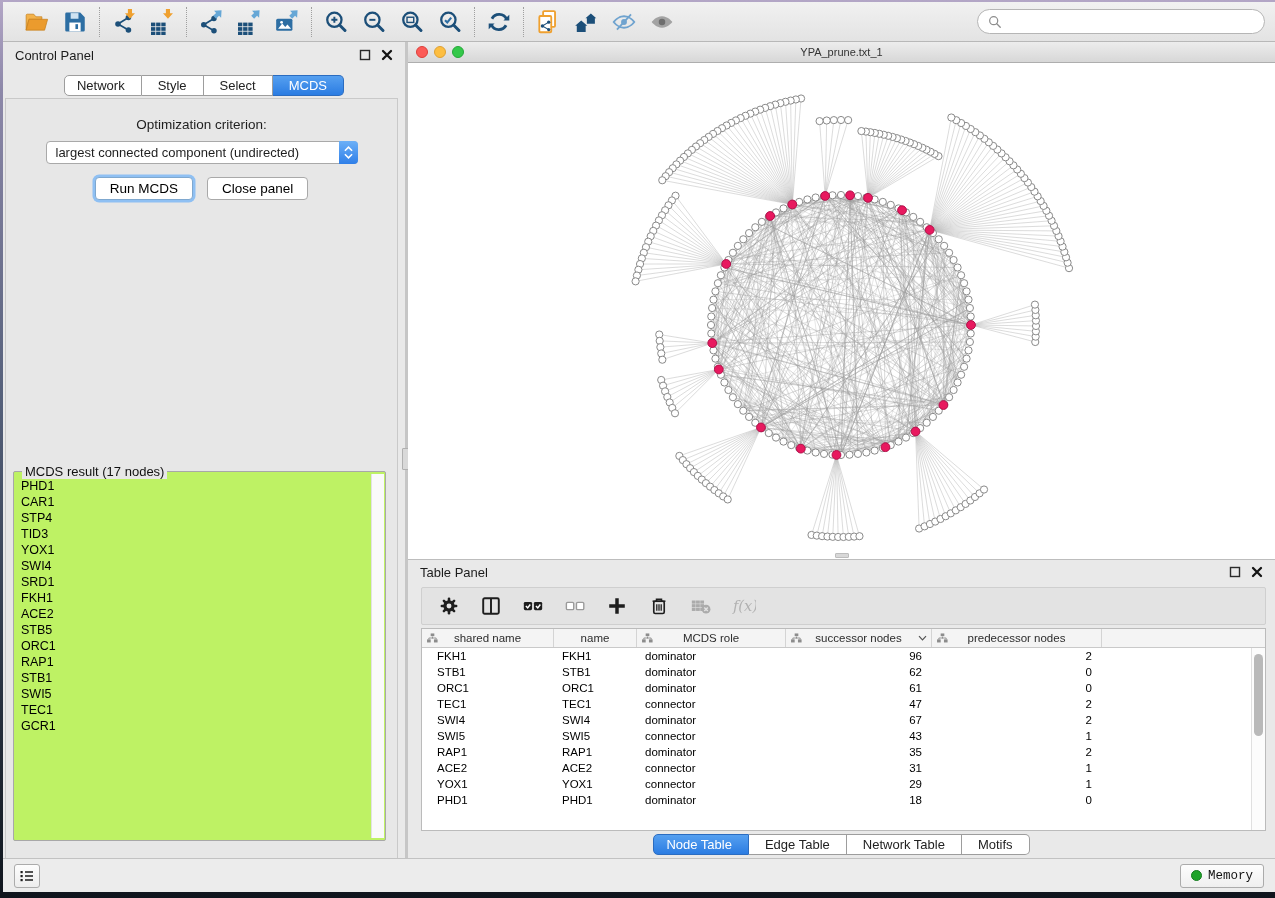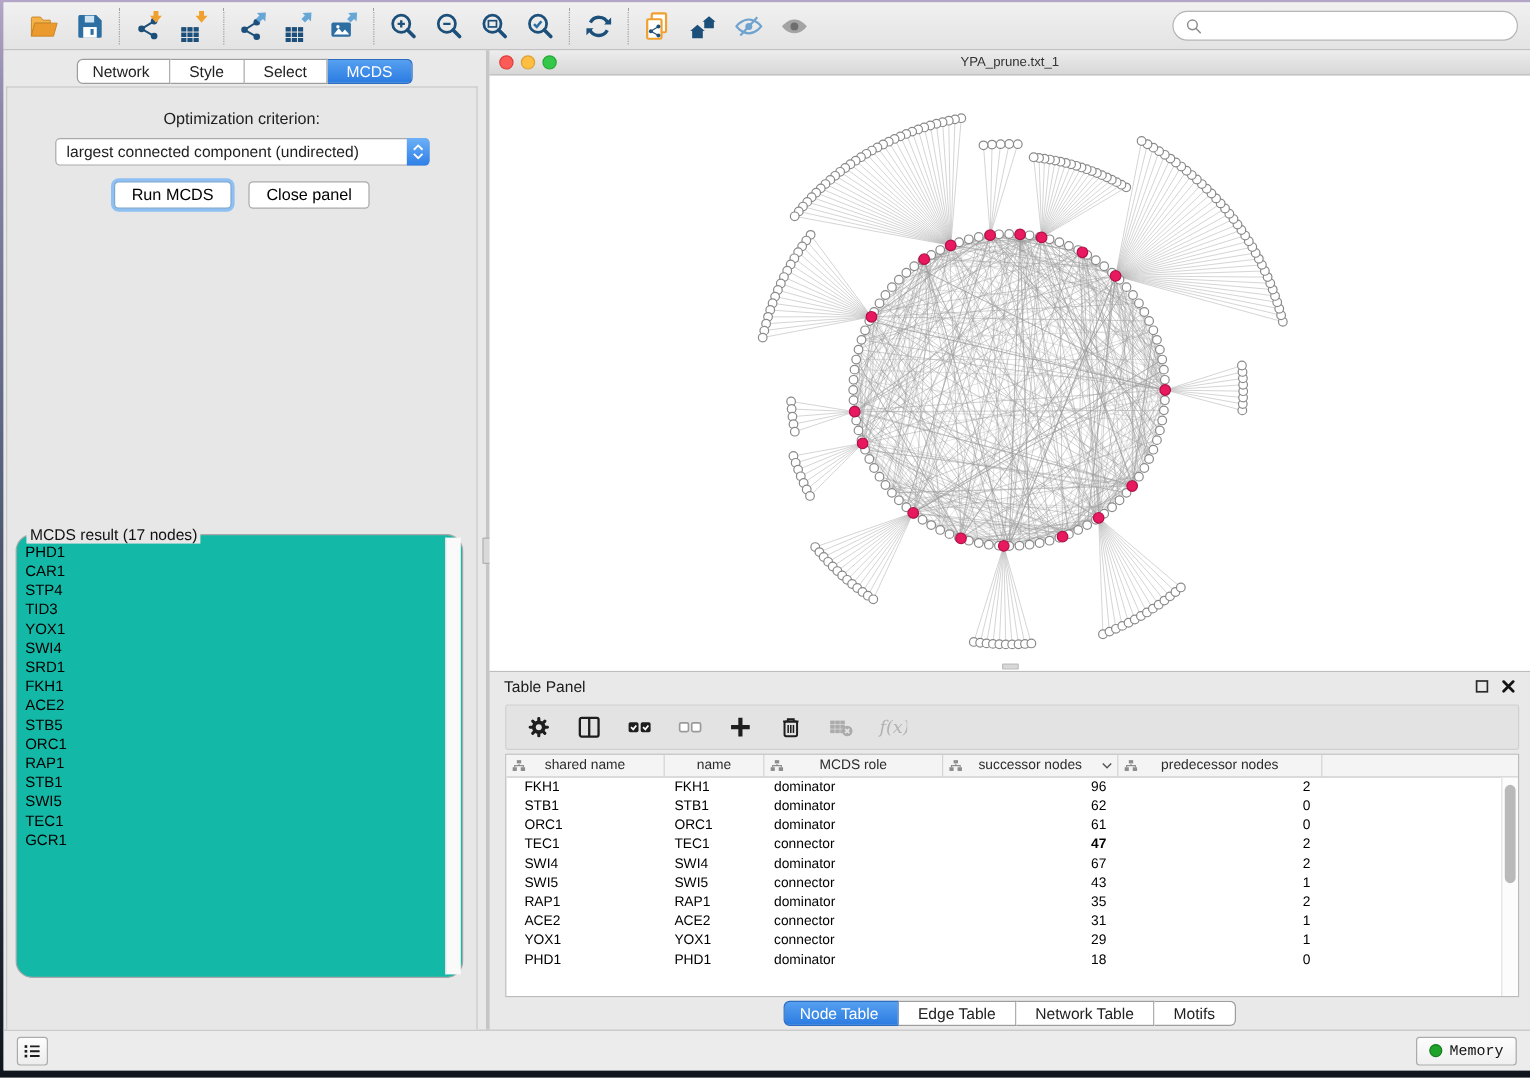--- a/index.html
+++ b/index.html
@@ -46,21 +46,21 @@
   .opt-select .val { flex:1; padding-left:9px; font-size:13px; white-space:nowrap; overflow:hidden; }
   .opt-stepper { width:19px; height:23px; margin-right:-1px; border-radius:0 4px 4px 0;
     background:linear-gradient(#6cb0f7,#2f7fe8); display:flex; flex-direction:column; align-items:center;
     justify-content:center; gap:1px; }
   .opt-stepper svg { width:9px; height:6px; }
   .btn-row { margin-top:13px; display:flex; gap:14px; }
   .btn { height:23px; padding:0 14px; background:#fff; border:1px solid #a9a9a9; border-radius:4px;
     font-size:13.5px; font-family:"Liberation Sans",sans-serif; }
   .btn.focusring { box-shadow:0 0 0 2.5px #8fc0f3; border-color:#7fa8cf; }
   .result-box { position:absolute; left:7px; right:11px; top:372px; height:370px;
-    border:1px solid #a8a8a8; border-radius:14px; background:#14b8a6; }
+    border:1px solid #a8a8a8; border-radius:2px; background:#bef264; }
   .result-legend { position:absolute; top:-8px; left:8px; background:#e7e7e7; padding:0 3px; font-size:13px; color:#111; }
   .result-list { position:absolute; inset:6px 15px 2px 2px; overflow:hidden; }
   .result-item { height:16px; line-height:16px; font-size:12.5px; padding-left:5px; color:#000; }
   .result-scroll { position:absolute; top:2px; right:1px; bottom:2px; width:13px; background:#fafafa; border-left:1px solid #e2e2e2; }
 
   
   .vsplit { width:3px; background:#c6c6c6; position:relative; flex:none; }
   .vsplit .grip { position:absolute; top:406px; left:-3px; width:9px; height:22px; background:#d9d9d9;
     border:1px solid #b0b0b0; border-radius:1px; }
 
@@ -297,20 +297,35 @@
         <circle cx="6.5" cy="6.5" r="4.6" fill="none" stroke="#8d8d8d" stroke-width="1.4"></circle>
         <path d="M10 10l4 4" stroke="#8d8d8d" stroke-width="1.5" stroke-linecap="round"></path>
       </svg>
       <input placeholder="" style="">
     </div>
   </div>
 
   <div class="mainrow">
 
     <div class="cpanel">
+      <div class="panel-title-row">
+        <span class="panel-title">Control Panel</span>
+        <span class="panel-wbtns">
+          <span class="wbtn">
+            <svg viewBox="0 0 12 12">
+                <rect x="1.5" y="1.5" width="9" height="9" fill="none" stroke="#2a2a2a" stroke-width="1.4"></rect>
+              </svg>
+          </span>
+          <span class="wbtn">
+            <svg viewBox="0 0 12 12">
+                <path d="M2 2l8 8M10 2l-8 8" stroke="#141414" stroke-width="2.3" stroke-linecap="round"></path>
+              </svg>
+          </span>
+        </span>
+      </div>
       <div class="cp-tabs">
         <div class="seg" id="cp-tabseg">
             <div class="tab">Network</div>
             <div class="tab">Style</div>
             <div class="tab">Select</div>
             <div class="tab sel">MCDS</div>
           </div>
       </div>
       <div class="cp-content">
         <div class="opt-label">Optimization criterion:</div>
@@ -1473,21 +1488,21 @@
                 <div class="td c0" style="width: 132px;">ORC1</div>
                 <div class="td c1" style="width: 83px;">ORC1</div>
                 <div class="td c2" style="width: 149px;">dominator</div>
                 <div class="td num" style="width: 146px;">61</div>
                 <div class="td num" style="width: 170px;">0</div>
               </div>
               <div class="tr">
                 <div class="td c0" style="width: 132px;">TEC1</div>
                 <div class="td c1" style="width: 83px;">TEC1</div>
                 <div class="td c2" style="width: 149px;">connector</div>
-                <div class="td num" style="width: 146px; font-weight: bold;">47</div>
+                <div class="td num" style="width: 146px;">47</div>
                 <div class="td num" style="width: 170px;">2</div>
               </div>
               <div class="tr">
                 <div class="td c0" style="width: 132px;">SWI4</div>
                 <div class="td c1" style="width: 83px;">SWI4</div>
                 <div class="td c2" style="width: 149px;">dominator</div>
                 <div class="td num" style="width: 146px;">67</div>
                 <div class="td num" style="width: 170px;">2</div>
               </div>
               <div class="tr">

